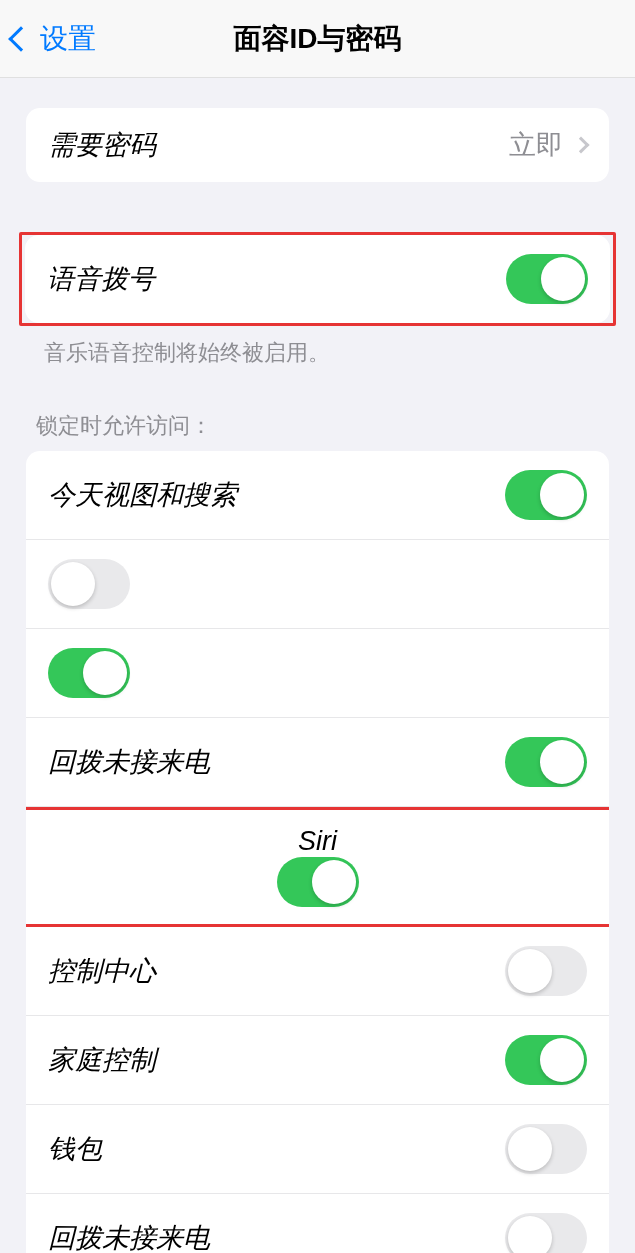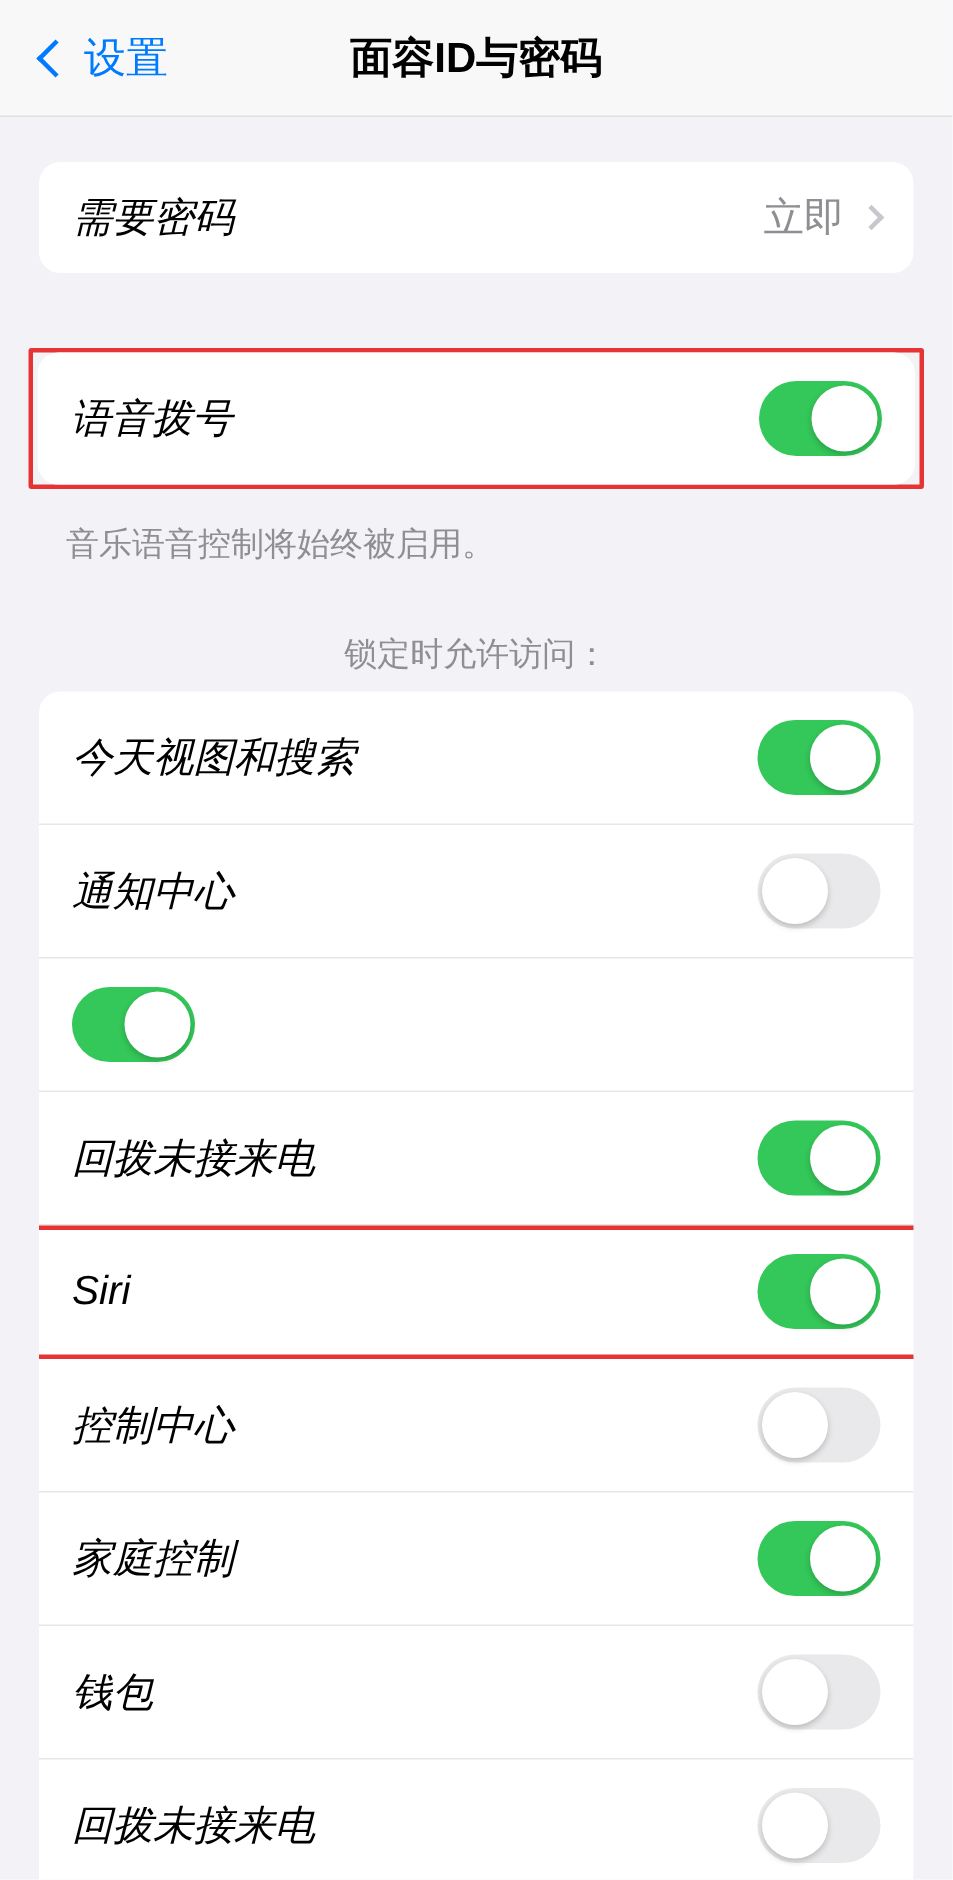--- a/index.html
+++ b/index.html
@@ -14,21 +14,21 @@
       height: 1253px;
       overflow: hidden;
     }
     .header {
       height: 78px;
       background: #f8f8f8;
       border-bottom: 1px solid #e0e0e0;
       display: flex;
       align-items: center;
       position: relative;
-      padding: 0 28px;
+      padding: 0 12px;
     }
     .back-btn {
       display: flex;
       align-items: center;
       color: #007aff;
       font-size: 28px;
       cursor: pointer;
     }
     .chevron-left {
       display: inline-block;
@@ -119,44 +119,43 @@
       right: 3px;
     }
     .toggle.off .toggle-knob {
       left: 3px;
     }
     .footer-text {
       font-size: 22px;
       color: #8e8e93;
       padding: 12px 44px 0;
       line-height: 1.4;
-      margin-top: 10px;
     }
     .header-text {
       font-size: 22px;
       color: #8e8e93;
       padding: 0 36px 10px;
-      text-align: center;
     }
     .highlight-box {
       border: 3px solid #e63434;
       border-radius: 2px;
     }
     .highlighted-group-1 {
       margin-top: 50px;
     }
     .highlight-wrapper-1 {
       margin: 0 19px;
       padding: 0;
     }
     .highlight-wrapper-1 .cell-group {
       margin: 0 3px;
     }
     .cell.highlighted {
       position: relative;
+      flex-direction: column;
     }
     .siri-highlight {
       position: absolute;
       left: -11px;
       right: -11px;
       top: 0;
       bottom: -1px;
       border: 3px solid #e63434;
       pointer-events: none;
     }
@@ -206,21 +205,20 @@
   <div class="section-2">
     <div class="header-text">锁定时允许访问：</div>
     <div class="cell-group" id="access-list">
         <div class="cell">
           <span class="cell-label">今天视图和搜索</span>
           <div class="toggle on">
             <div class="toggle-knob"></div>
           </div>
         </div>
         <div class="cell">
-          <span class="cell-label">通知中心</span>
           <div class="toggle off">
             <div class="toggle-knob"></div>
           </div>
         </div>
         <div class="cell">
           <div class="toggle on">
             <div class="toggle-knob"></div>
           </div>
         </div>
         <div class="cell">

